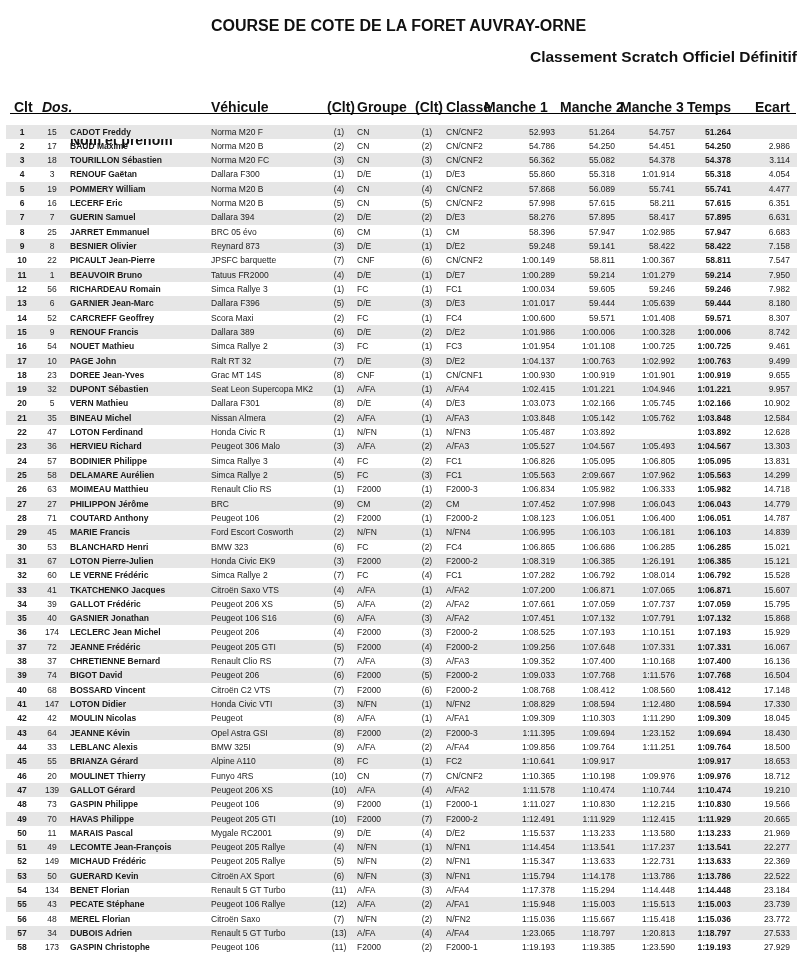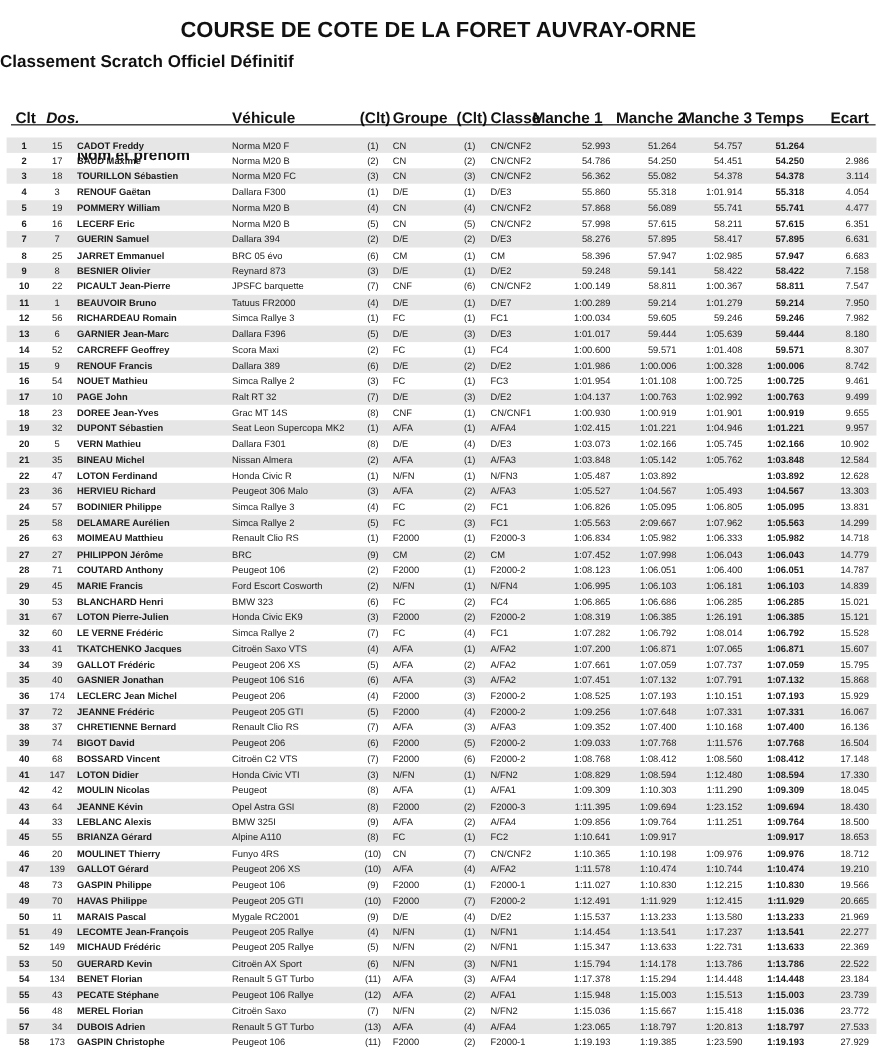--- a/index.html
+++ b/index.html
@@ -1,18 +1,18 @@
 <!DOCTYPE html>
 <html><head>
 <meta charset="utf-8">
 <style>
   html, body { margin: 0; padding: 0; background: #ffffff; }
   body { width: 797px; height: 958px; position: relative; overflow: hidden; font-family: "Liberation Sans", sans-serif; color: #1a1a1a; }
-  .title { position: absolute; left: 0; width: 797px; top: 17px; text-align: center; font-weight: bold; font-size: 20px; letter-spacing: 0px; color: #111; }
-  .subtitle { position: absolute; left: 0; width: 797px; top: 48px; text-align: left; font-weight: bold; font-size: 15.5px; color: #111; }
+  .title { position: absolute; left: 0; width: 797px; top: 17px; text-align: center; font-weight: bold; font-size: 16px; letter-spacing: 0px; color: #111; }
+  .subtitle { position: absolute; left: 0; width: 797px; top: 48px; text-align: right; font-weight: bold; font-size: 15.5px; color: #111; }
   .hdr { position: absolute; top: 99px; left: 0; width: 797px; height: 14px; font-size: 14px; font-weight: bold; color: #111; }
   .hdr span { position: absolute; top: 0; white-space: nowrap; }
   .hline { position: absolute; top: 113px; left: 10px; width: 786px; height: 0; border-top: 1.5px solid #000; }
   .rows { position: absolute; top: 124.5px; left: 0; width: 797px; }
   .row { position: relative; height: 14.32px; width: 797px; font-size: 8.5px; }
   .row.odd .bg { position: absolute; left: 6px; right: 0; top: 0; bottom: 0; background: #e6e6e6; }
   .row span { position: absolute; top: 2px; white-space: nowrap; line-height: 11px; }
   .c-clt { left: 14px; width: 16px; text-align: center; font-weight: bold; }
   .c-dos { left: 44px; width: 16px; text-align: center; }
   .c-nom { left: 70px; font-weight: bold; }

